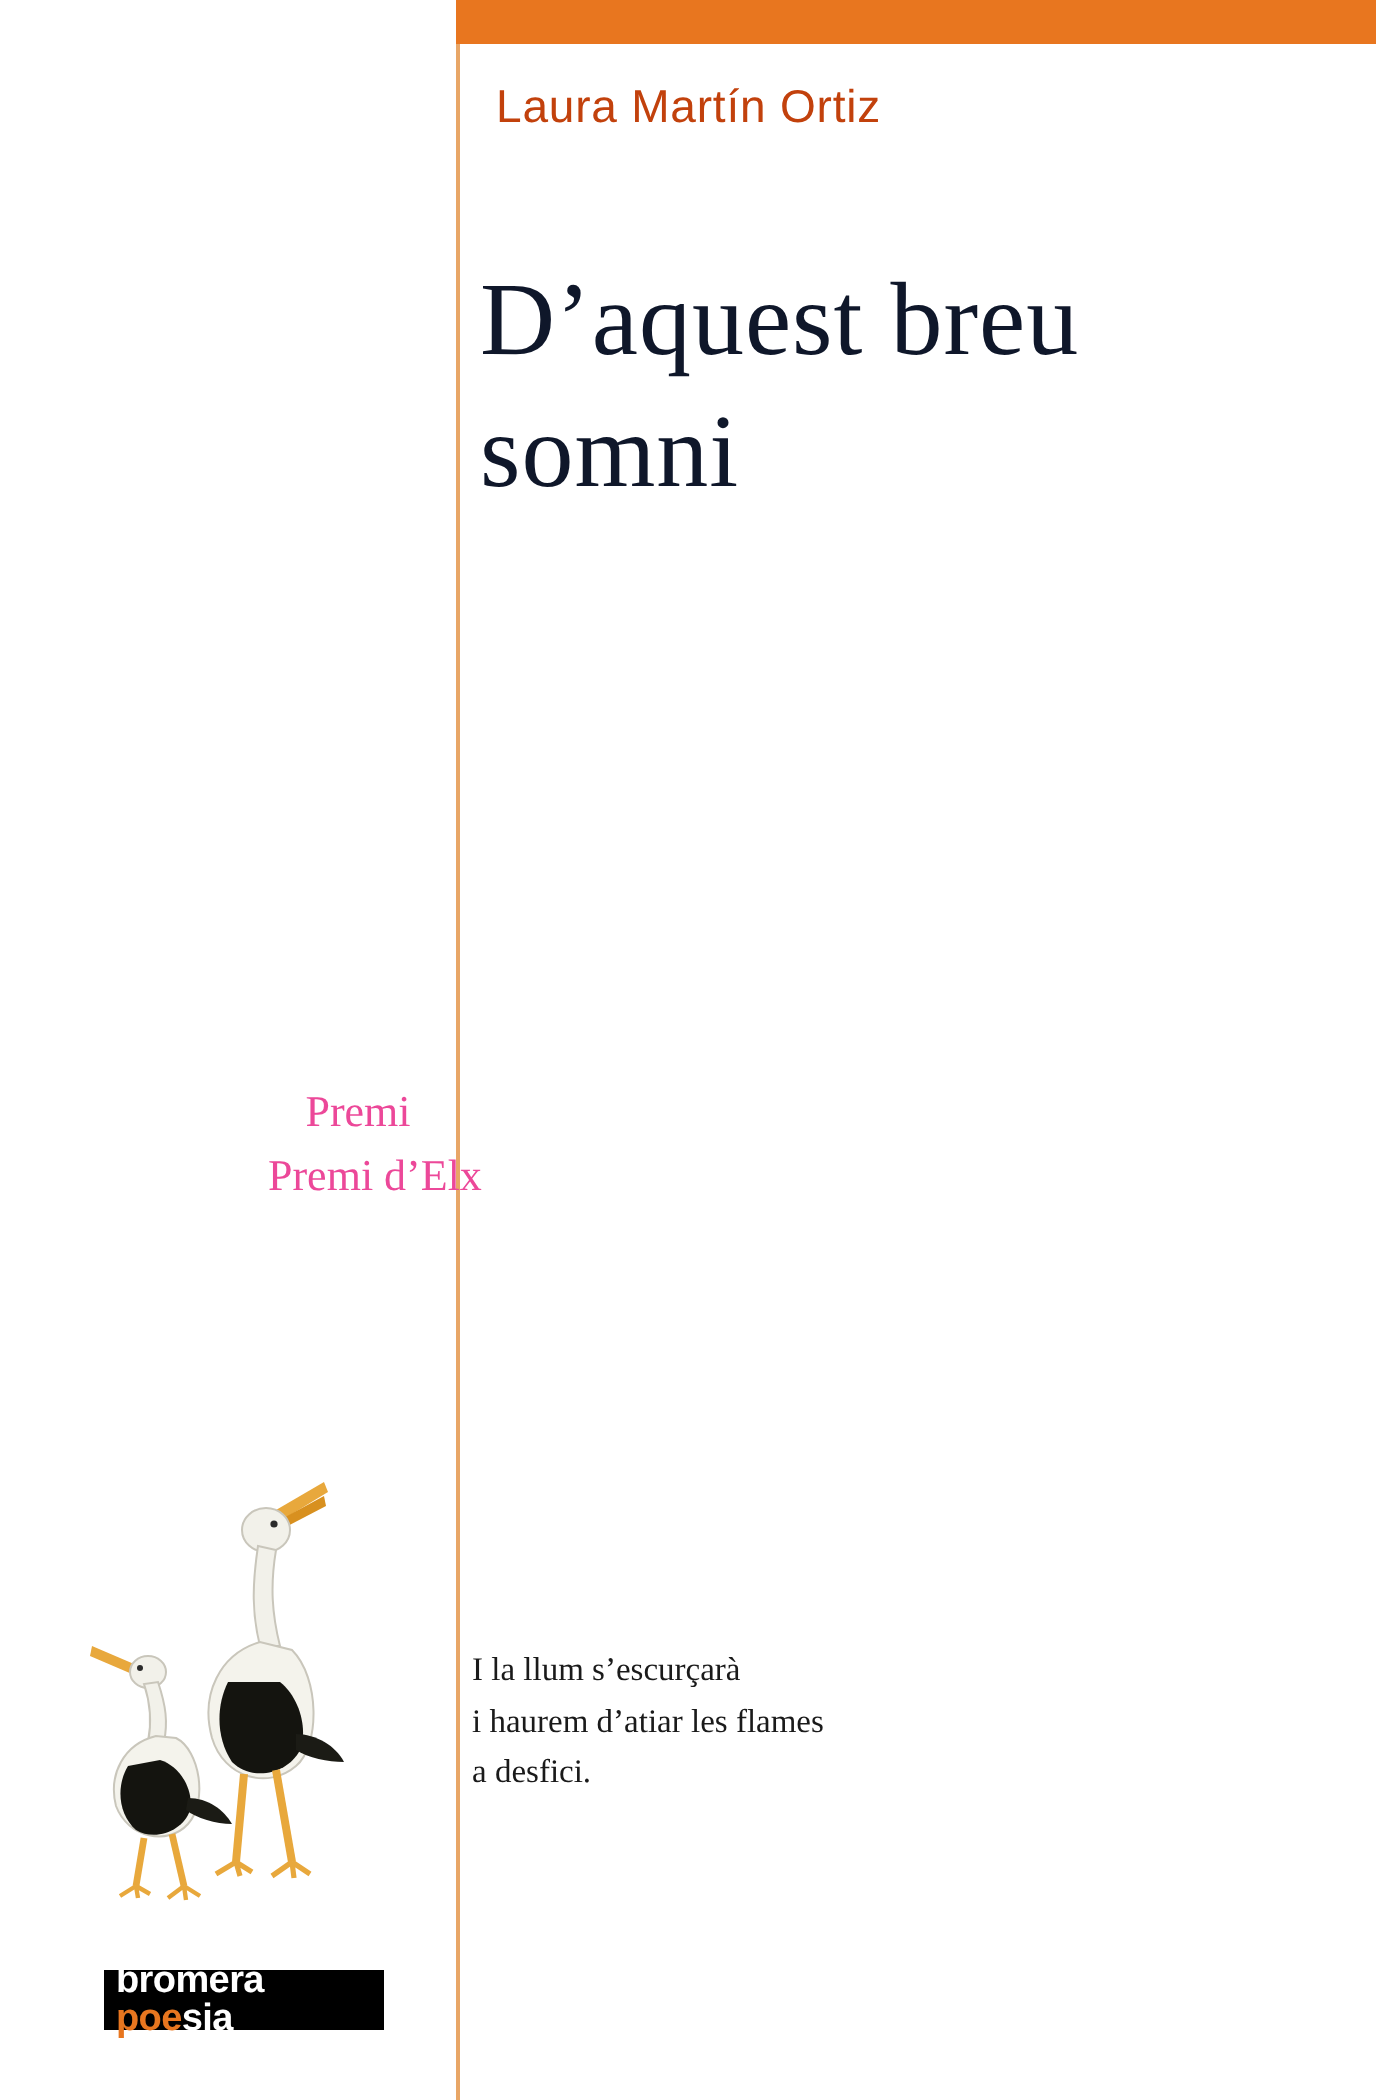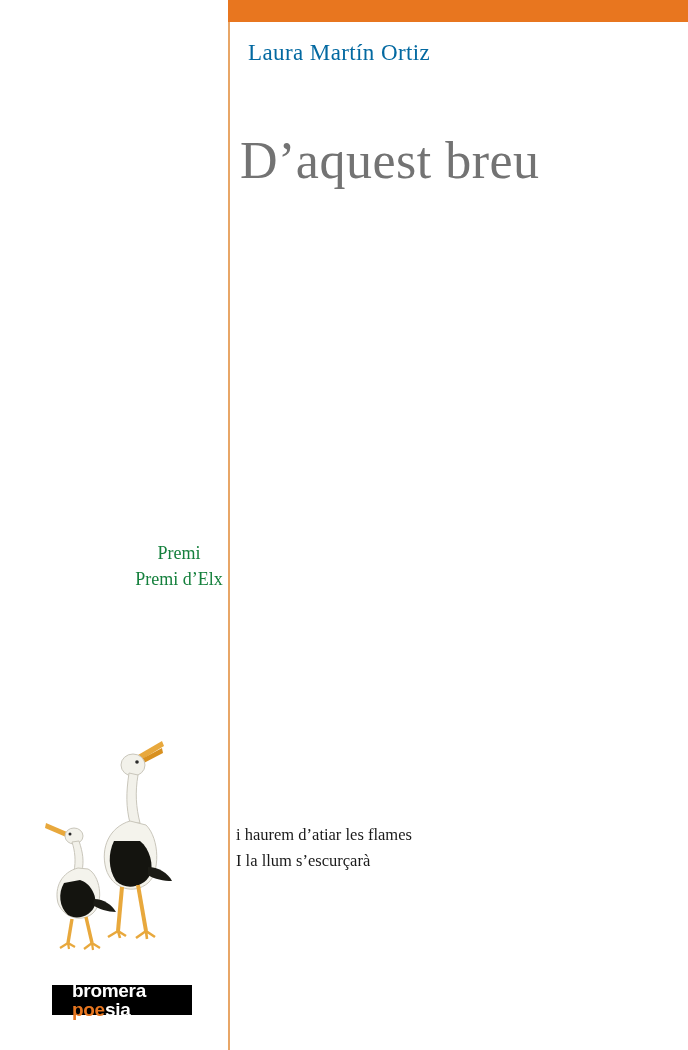--- a/index.html
+++ b/index.html
@@ -36,50 +36,50 @@
     background: #e8a667;
   }
 
   
   .author {
     position: absolute;
     left: 248px;
     top: 40px;
     font-size: 23px;
     letter-spacing: 0.4px;
-    color: #0369a1;
-    font-family: Liberation Serif, serif;
+    color: #c2410c;
+    font-family: Liberation Sans, sans-serif;
     text-align: right;
   }
 
   
   .title {
     position: absolute;
     left: 240px;
     top: 128px;
     width: 430px;
     font-size: 52px;
     line-height: 1.26;
-    color: #737373;
+    color: #0f172a;
     font-family: "Liberation Serif", serif;
     font-weight: normal;
     letter-spacing: 0.5px;
     margin: 0;
   }
 
   
   .prize {
     position: absolute;
     left: 134px;
     top: 540px;
     width: 90px;
     text-align: center;
-    font-size: 18px;
+    font-size: 22px;
     line-height: 1.45;
-    color: #15803d;
+    color: #ec4899;
   }
   .prize div { white-space: nowrap; }
 
   
   .excerpt {
     position: absolute;
     left: 236px;
     top: 822px;
     width: 430px;
     font-size: 16.5px;
@@ -90,21 +90,21 @@
   
   .logo {
     position: absolute;
     left: 52px;
     top: 985px;
     width: 140px;
     height: 30px;
     background: #000000;
     display: flex;
     align-items: center;
-    padding-left: 20px;
+    padding-left: 6px;
     box-sizing: border-box;
   }
   .logo-text {
     font-family: "Liberation Sans", sans-serif;
     font-size: 19px;
     font-weight: bold;
     color: #ffffff;
     letter-spacing: -0.3px;
     line-height: 1;
   }
@@ -125,20 +125,21 @@
 <body>
 
 <div class="top-band"></div>
 
 <div class="vrule"></div>
 
 <div class="author">Laura Martín Ortiz</div>
 
 <h1 class="title">
   <span>D’aquest breu</span><br>
+  <span>somni</span>
 </h1>
 
 <div class="prize">
   <div>Premi</div>
   <div>Premi d’Elx</div>
 </div>
 
 <div class="storks">
   <svg viewBox="0 0 190 220" width="190" height="220" xmlns="http://www.w3.org/2000/svg">
 
@@ -176,19 +177,20 @@
     <path d="M60 164 C70 164, 78 170, 82 177 C74 177, 64 174, 59 170 Z" fill="#1b1b15"></path>
 
     <path d="M38 184 L34 208" stroke="#e8a83c" stroke-width="3.4" fill="none"></path>
     <path d="M52 182 L58 208" stroke="#e8a83c" stroke-width="3.4" fill="none"></path>
     <path d="M34 208 L26 213 M34 208 L35 214 M34 208 L41 212" stroke="#e8a83c" stroke-width="2.2" fill="none"></path>
     <path d="M58 208 L50 214 M58 208 L59 215 M58 208 L66 213" stroke="#e8a83c" stroke-width="2.2" fill="none"></path>
   </svg>
 </div>
 
 <div class="excerpt">
+  <div>I la llum s’escurçarà</div>
   <div>i haurem d’atiar les flames</div>
-  <div>I la llum s’escurçarà</div>
+  <div>a desfici.</div>
 </div>
 
 <div class="logo">
   <span class="logo-text"><span>bromera</span><span class="logo-space"></span><span class="po">poe</span><span class="sia">sia</span></span>
 </div>
 
 </body></html>

